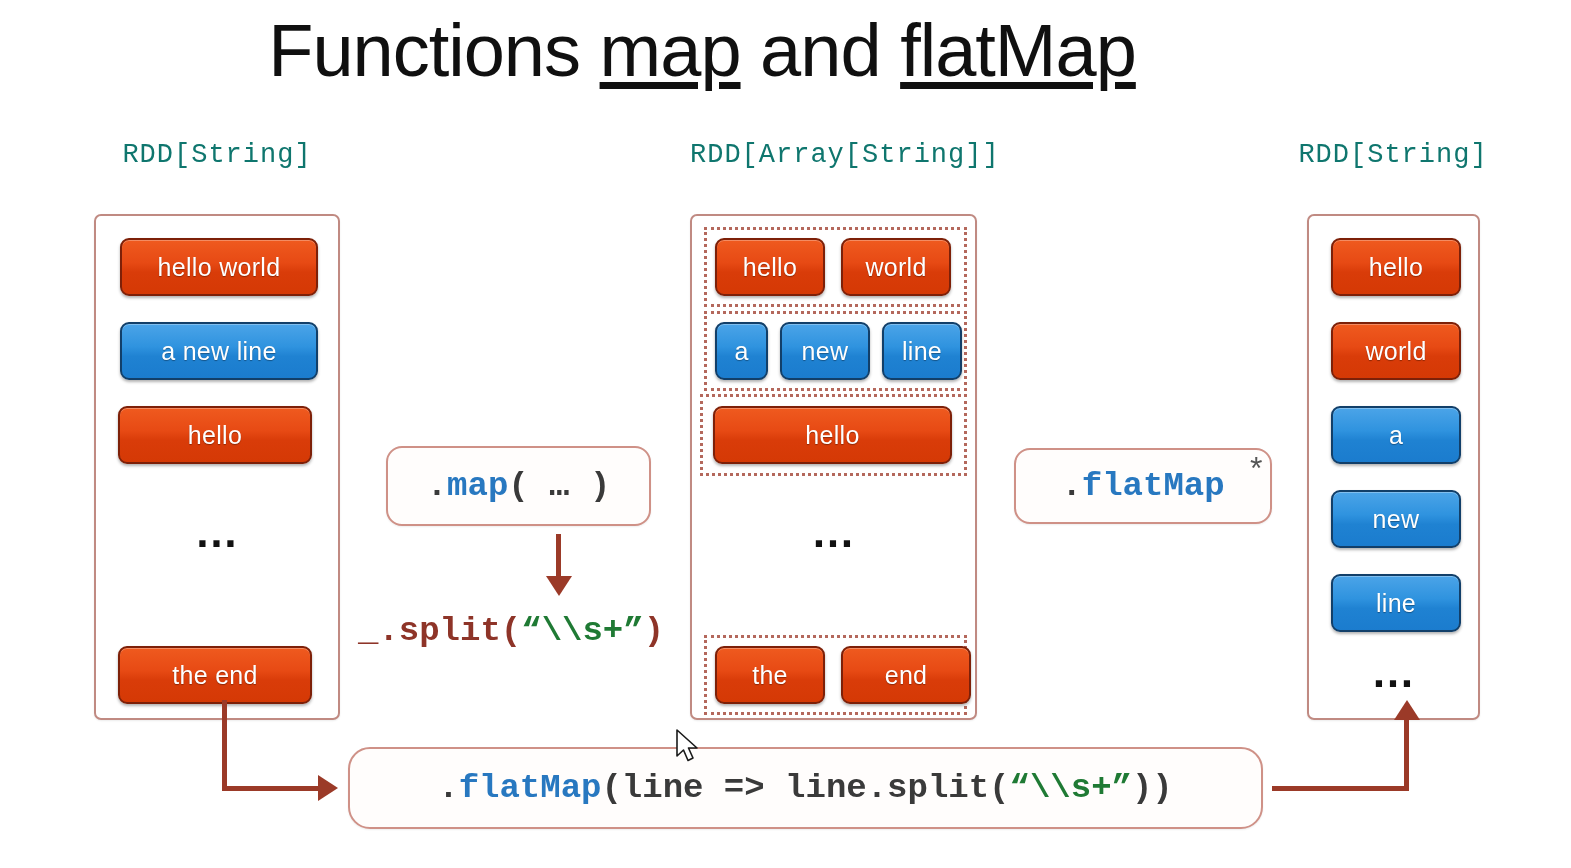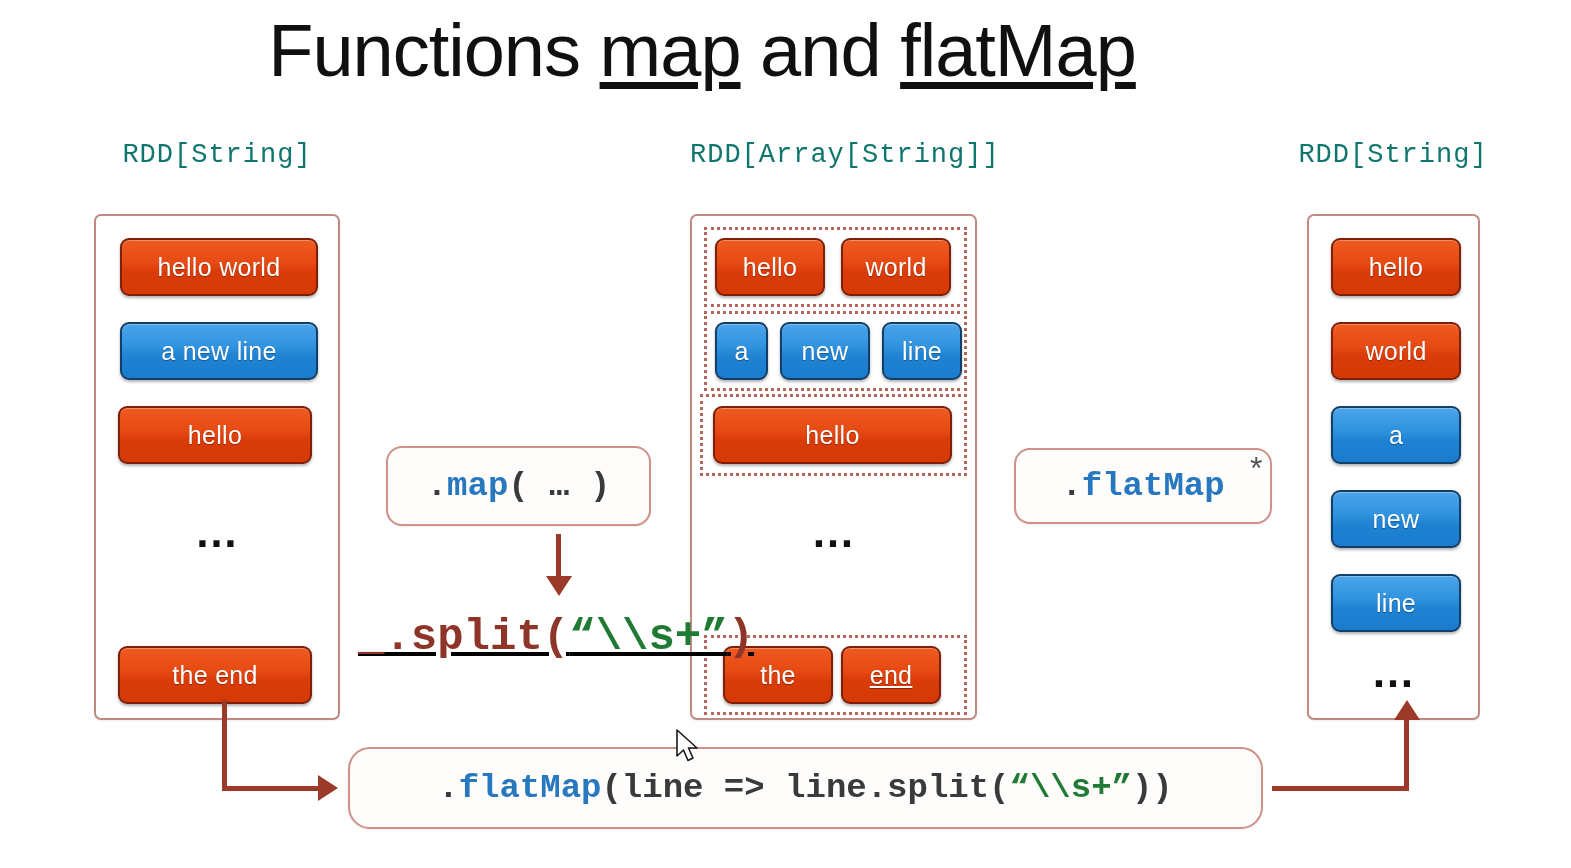--- a/index.html
+++ b/index.html
@@ -117,24 +117,23 @@
     box-shadow: 0 1px 2px rgba(0,0,0,0.07);
   }
   .c-dark  { color: #3a3a3a; }
   .c-blue  { color: #2878c0; }
   .c-green { color: #1f7a34; }
   .c-maroon{ color: #8e3428; }
 
   .plain-code {
     position: absolute;
     font-family: "Liberation Mono", monospace;
-    font-size: 44px;
+    font-size: 34px;
     font-weight: 700;
     white-space: nowrap;
-    text-decoration: underline;
   }
   .star {
     position: absolute;
     font-family: "Liberation Sans", sans-serif;
     font-size: 32px;
     color: #555555;
     line-height: 1;
   }
 
   
@@ -198,22 +197,22 @@
     <div class="chip blue" style="left:175px;top:8px; width:80px; height:58px;">line</div>
   </div>
 
   <div class="array-group" style="left:8px; top:178px; width:267px; height:82px;">
     <div class="chip red" style="left:10px; top:9px; width:239px; height:58px;">hello</div>
   </div>
 
   <div class="ellipsis" style="left:0px; top:294px; width:287px;">…</div>
 
   <div class="array-group" style="left:12px; top:419px; width:263px; height:80px;">
-    <div class="chip red" style="left:16px;  top:8px; width:110px; height:58px;">the</div>
-    <div class="chip red" style="left:134px;top:8px; width:100px; height:58px;text-decoration:underline;">end</div>
+    <div class="chip red" style="left:8px;  top:8px; width:110px; height:58px;">the</div>
+    <div class="chip red" style="left:134px;top:8px; width:130px; height:58px;">end</div>
   </div>
 </div>
 
 <div class="rdd-box" style="left:1307px; top:194px; width:173px; height:506px;">
 
   <div class="chip red" style="left:22px; top:22px;  width:130px; height:58px;">hello</div>
   <div class="chip red" style="left:22px; top:106px; width:130px; height:58px;">world</div>
   <div class="chip blue" style="left:22px; top:190px; width:130px; height:58px;">a</div>
   <div class="chip blue" style="left:22px; top:274px; width:130px; height:58px;">new</div>
   <div class="chip blue" style="left:22px; top:358px; width:130px; height:58px;">line</div>

